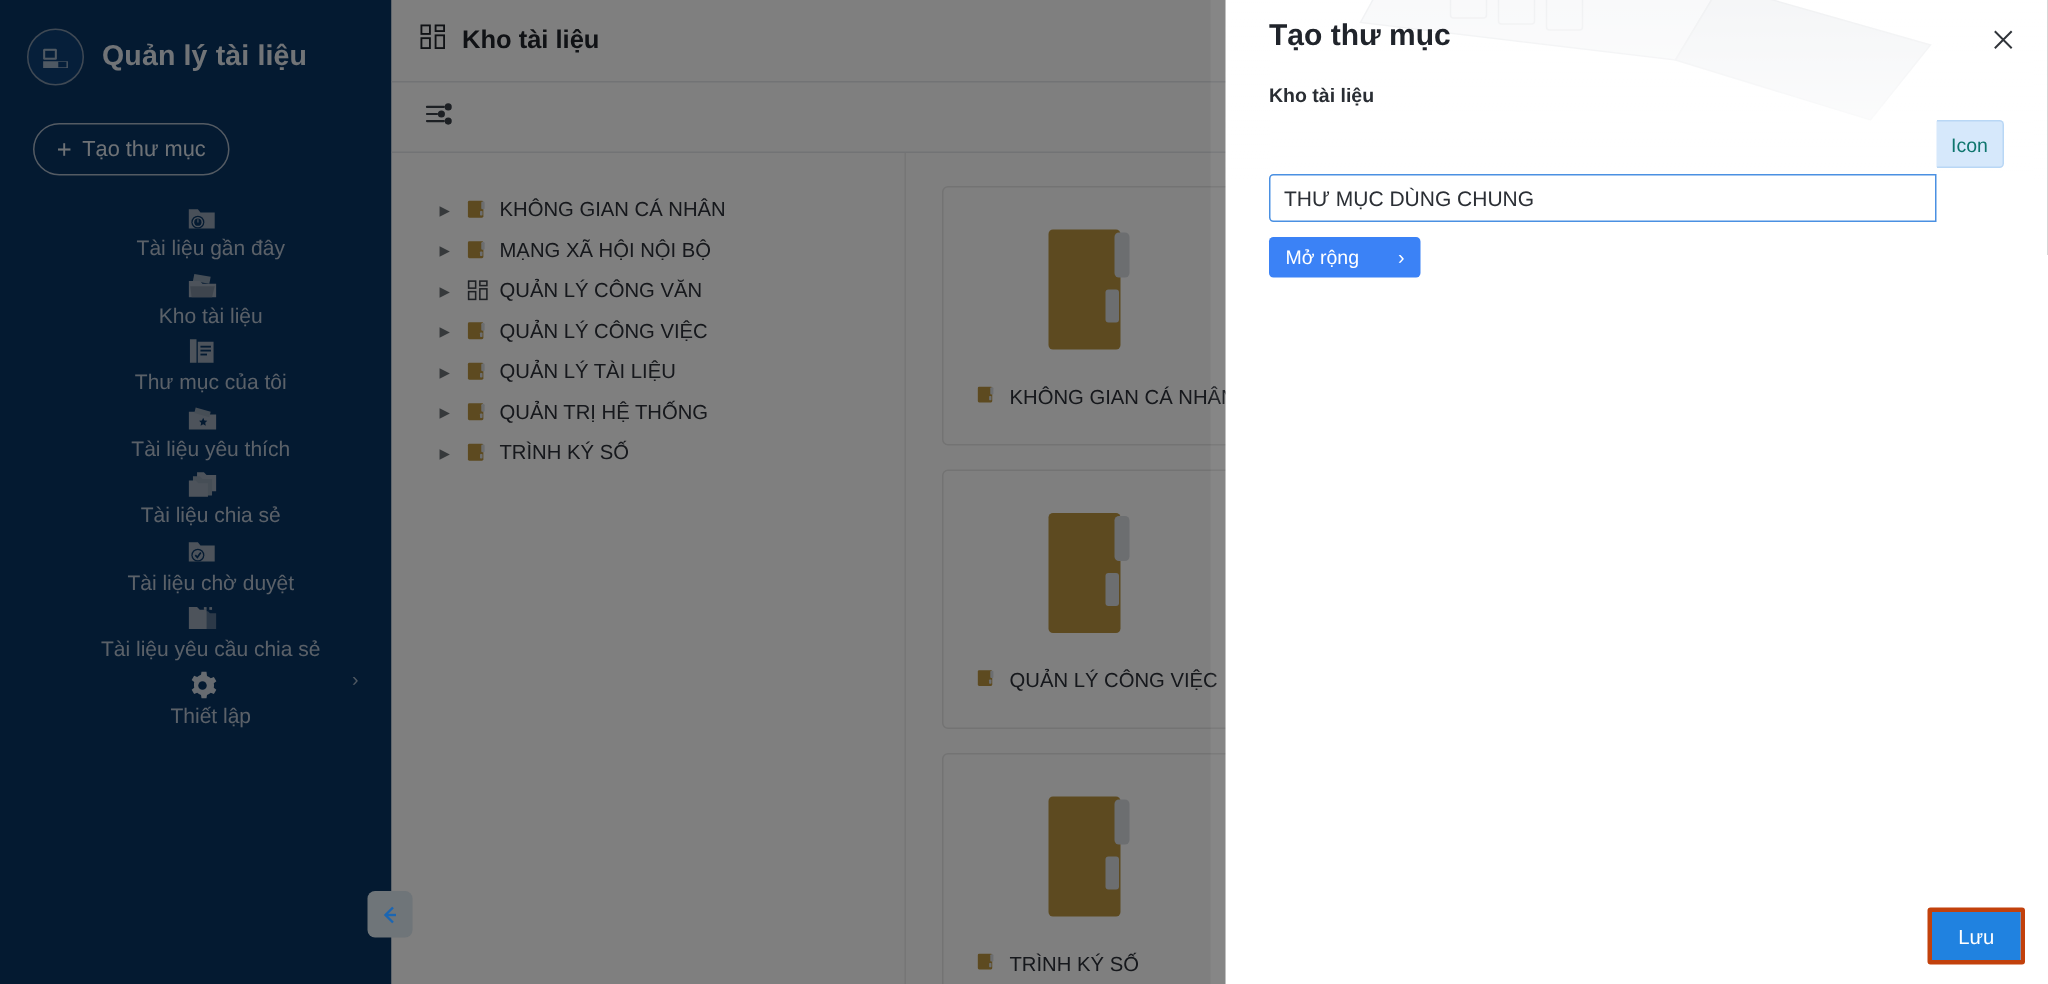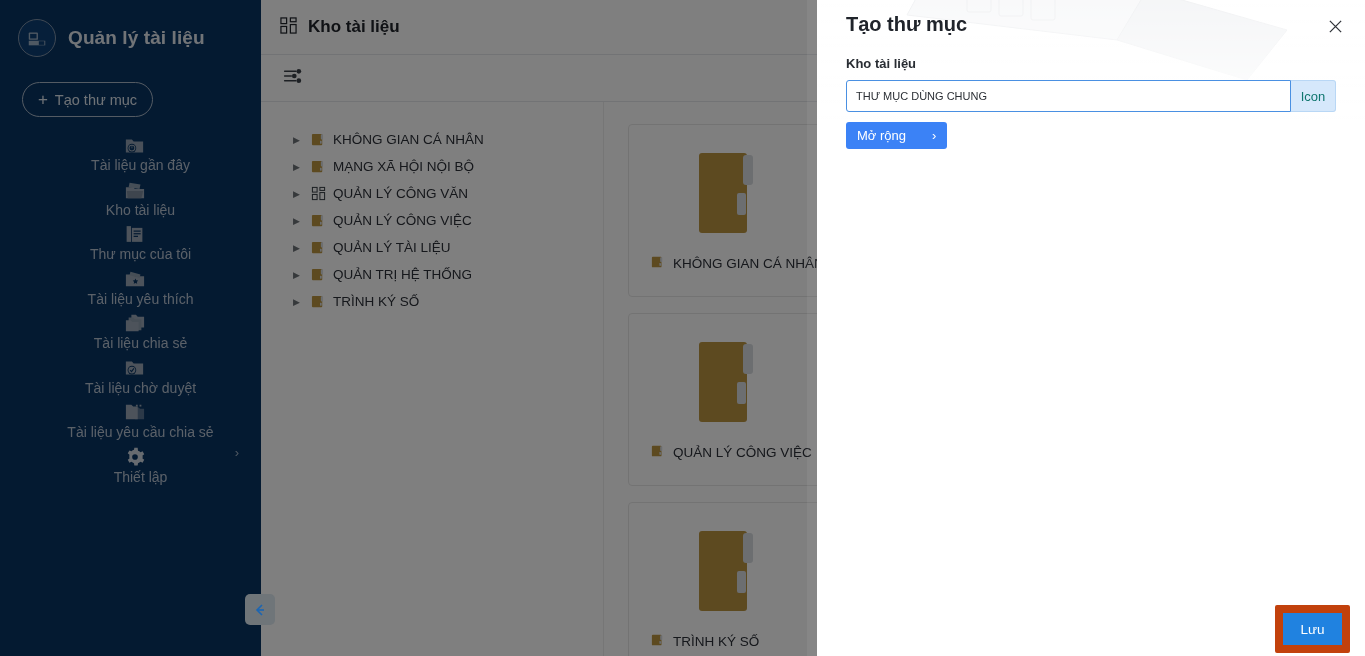--- a/index.html
+++ b/index.html
@@ -181,24 +181,25 @@
   }
   .field-row {
     position: relative;
     display: flex; margin: 9px 0 0 29px; width: 490px;
   }
   .text-input {
     flex: 1; height: 32px;
     border: 1px solid #4a90e2;
     border-radius: 3px 0 0 3px;
     padding: 4px 9px;
-    font-size: 11px; color: #2b2f35;
+    font-size: 14px; color: #2b2f35;
     font-family: "Liberation Sans", sans-serif;
     outline: none;
     background: #fff;
+    margin-top: 36px;
   }
   .icon-btn {
     width: 45px; height: 32px;
     border: 1px solid #b9d7f5;
     border-left: none;
     border-radius: 0 3px 3px 0;
     background: #d6e8fb;
     color: #0f766e;
     font-size: 13px;
     font-family: "Liberation Sans", sans-serif;
@@ -208,22 +209,22 @@
     position: relative;
     margin: 10px 0 0 29px;
     height: 27px; padding: 0 11px;
     background: #3b82f6; border: none; border-radius: 3px;
     color: #fff; font-size: 13px; font-weight: 400;
     font-family: "Liberation Sans", sans-serif;
     display: inline-flex; align-items: center; gap: 26px;
     cursor: pointer;
   }
   .save-wrap {
-    position: absolute; right: 15px; bottom: 3px;
-    border: 8px solid #c2410c;
+    position: absolute; right: 15px; bottom: 13px;
+    border: 3px solid #c2410c;
     border-radius: 2px;
     padding: 0;
     line-height: 0;
   }
   .save-btn {
     width: 59px; height: 32px;
     background: #2082e0; border: none;
     color: #fff; font-size: 13.5px;
     font-family: "Liberation Sans", sans-serif;
     cursor: pointer;

